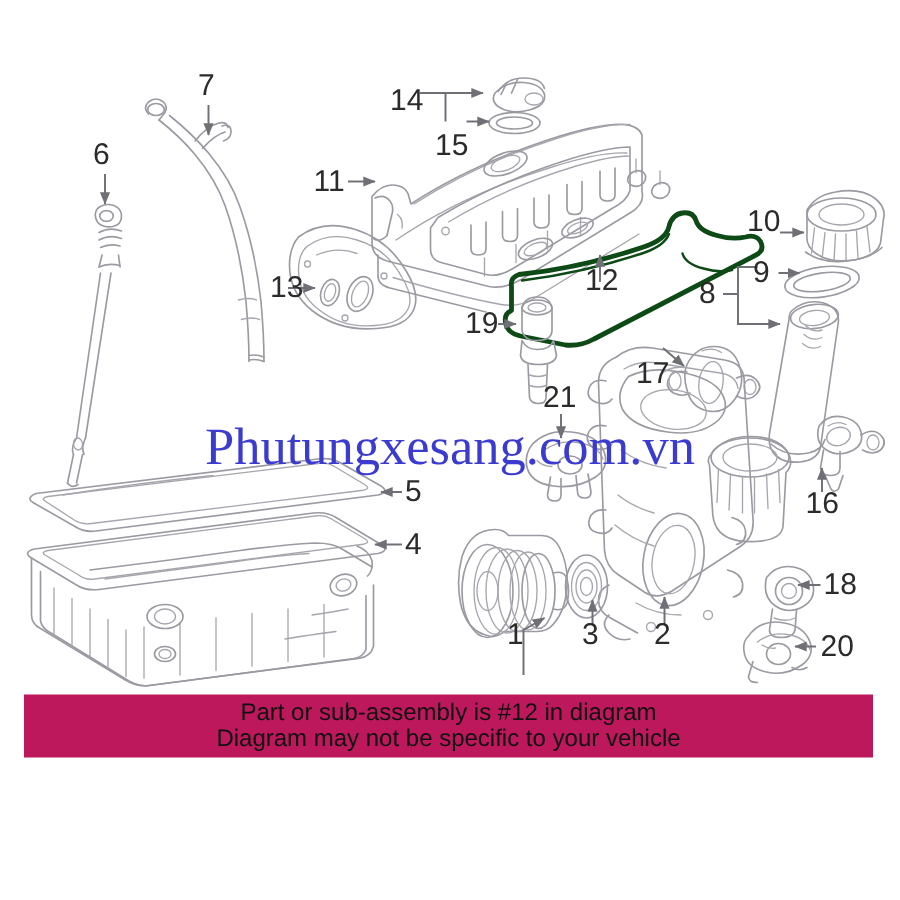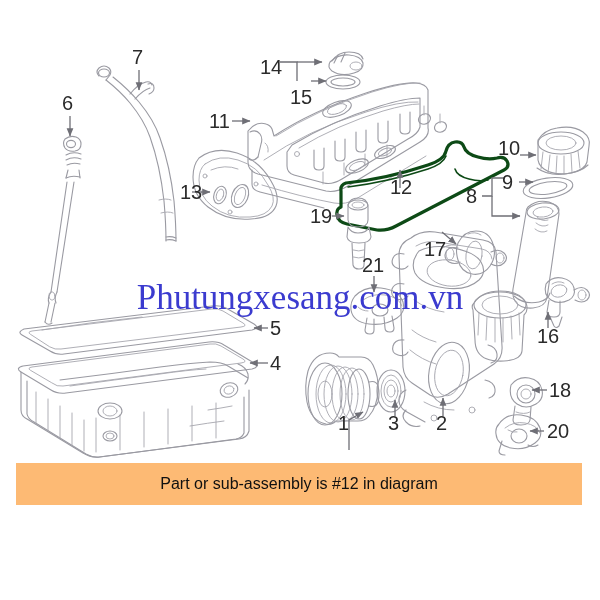--- a/index.html
+++ b/index.html
@@ -38,21 +38,21 @@
     white-space: nowrap;
     pointer-events: none;
     z-index: 5;
   }
   .notice-banner {
     position: absolute;
     left: 16px;
     top: 463px;
     width: 566px;
     height: 42px;
-    background: #fdba74;
+    background: #be185d;
     z-index: 6;
     display: flex;
     flex-direction: column;
     align-items: center;
     justify-content: center;
     line-height: 1.08;
   }
   .notice-line {
     color: #101010;
     font-family: "Liberation Sans", sans-serif;
@@ -476,15 +476,16 @@
   <div class="callout" style="left:424px; top:215px;margin-top:23px;">17</div>
   <div class="callout" style="left:549px; top:379px;">18</div>
   <div class="callout" style="left:310px; top:205px;">19</div>
   <div class="callout" style="left:547px; top:420px;">20</div>
   <div class="callout" style="left:362px; top:254px;">21</div>
 
   <div class="watermark">Phutungxesang.com.vn</div>
 
   <div class="notice-banner">
     <div class="notice-line">Part or sub-assembly is #12 in diagram</div>
+    <div class="notice-line">Diagram may not be specific to your vehicle</div>
   </div>
 
 </div>
 
 </body></html>

